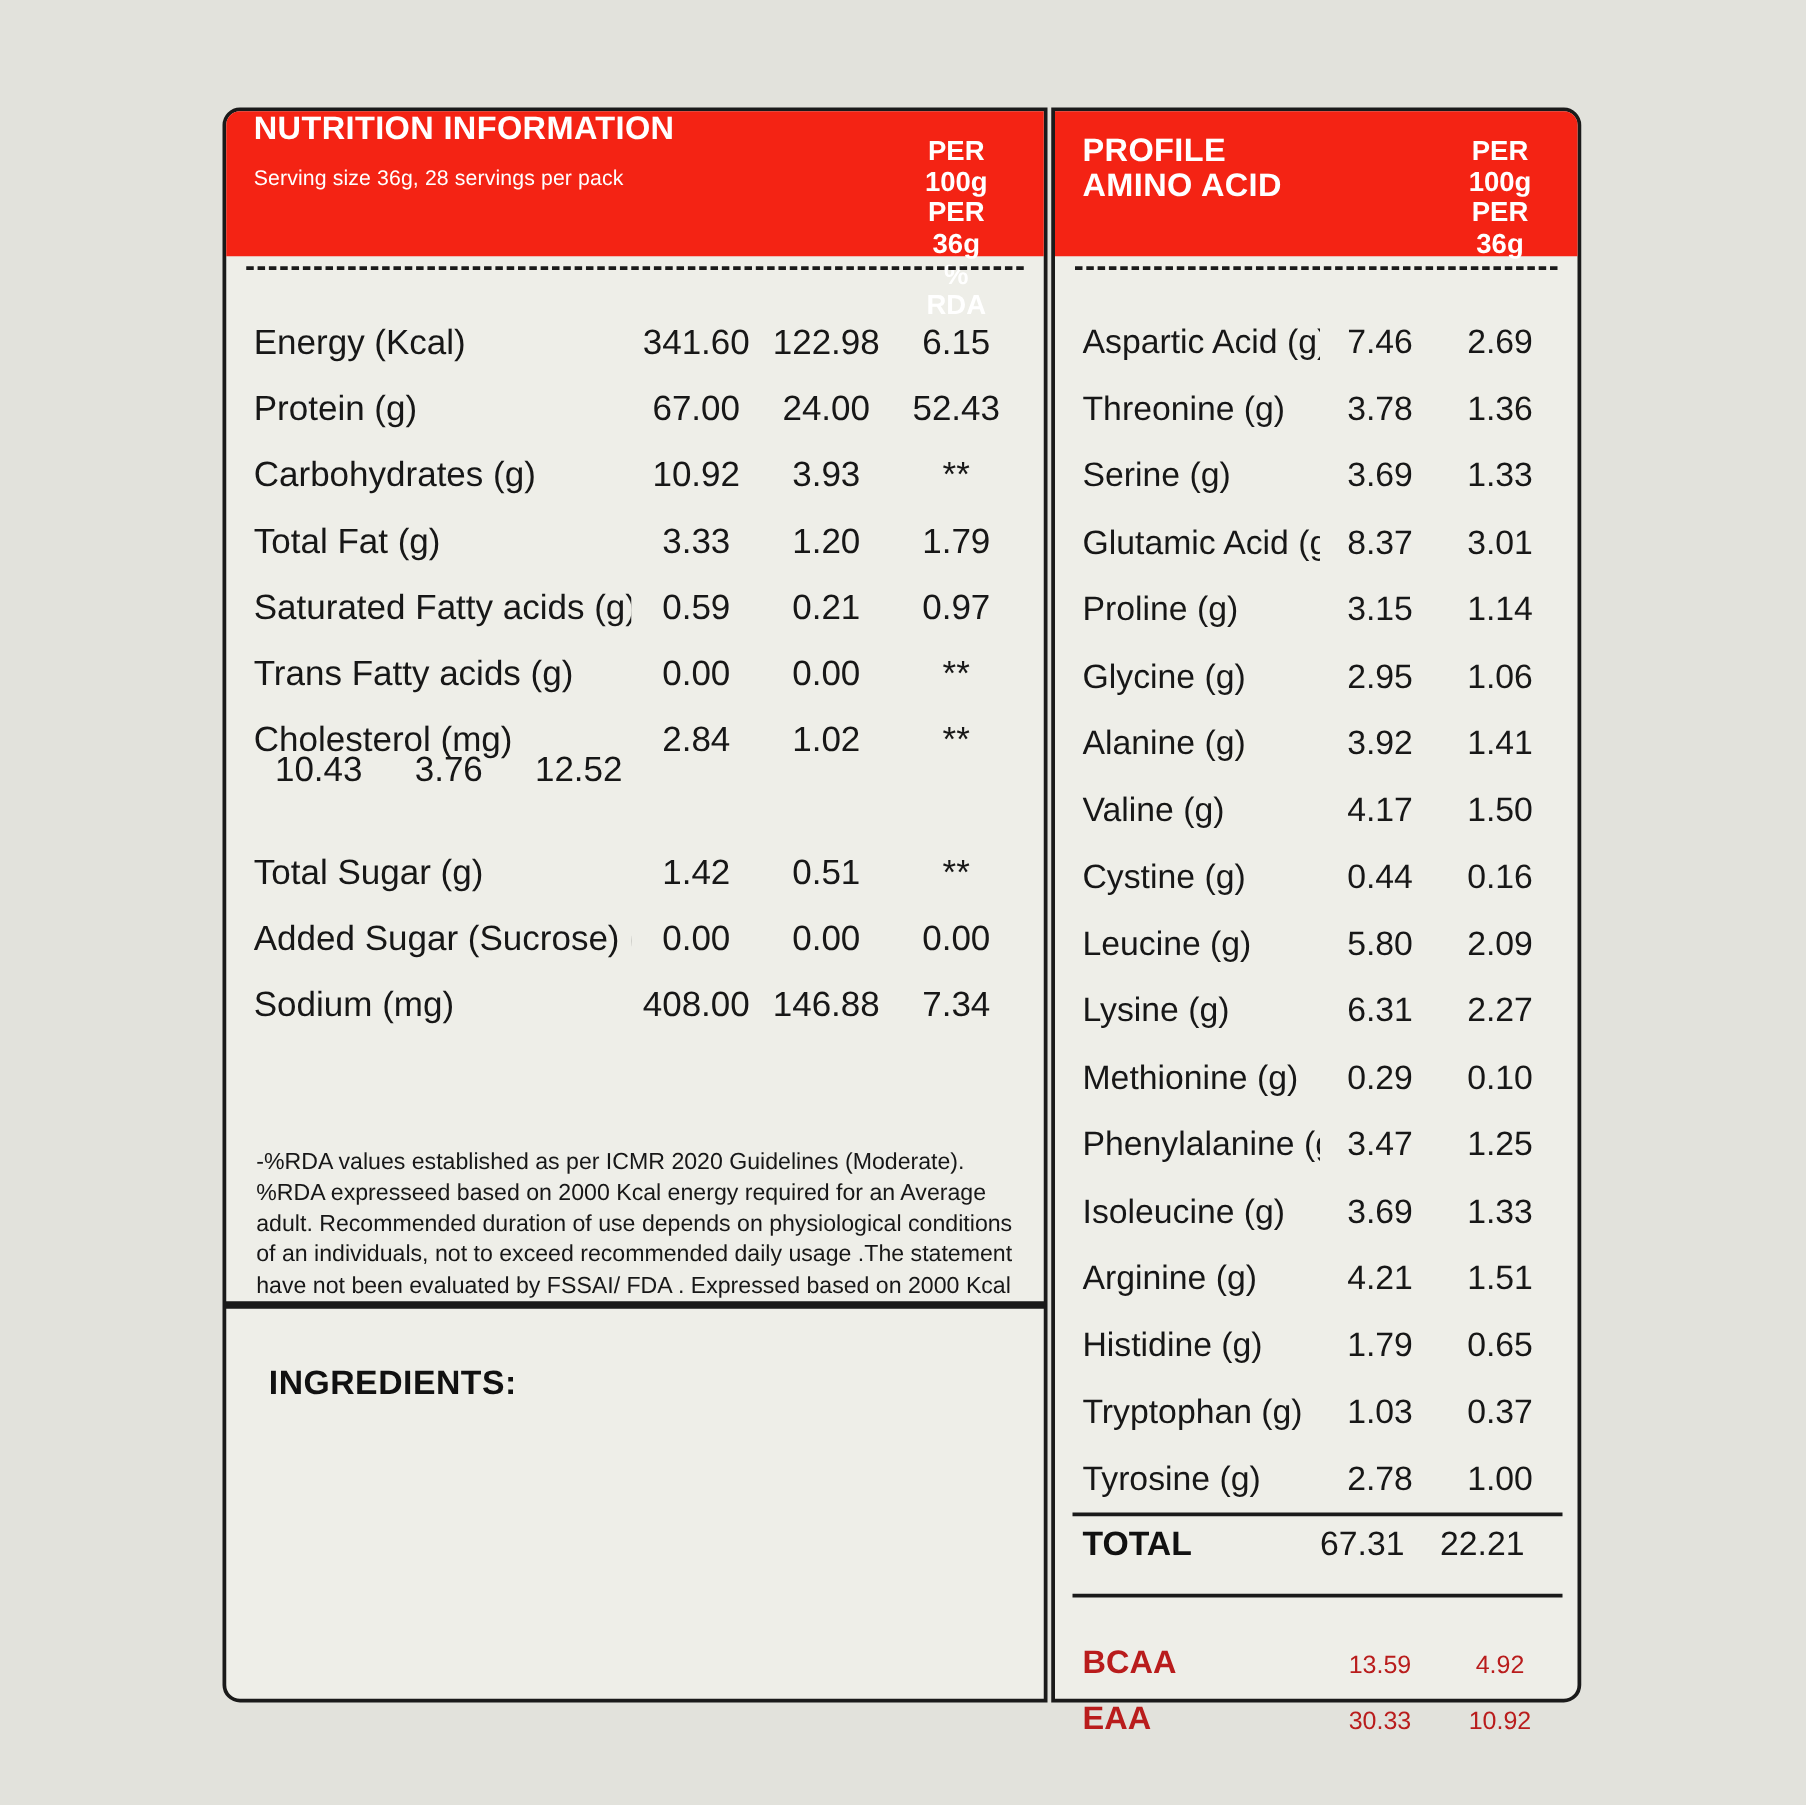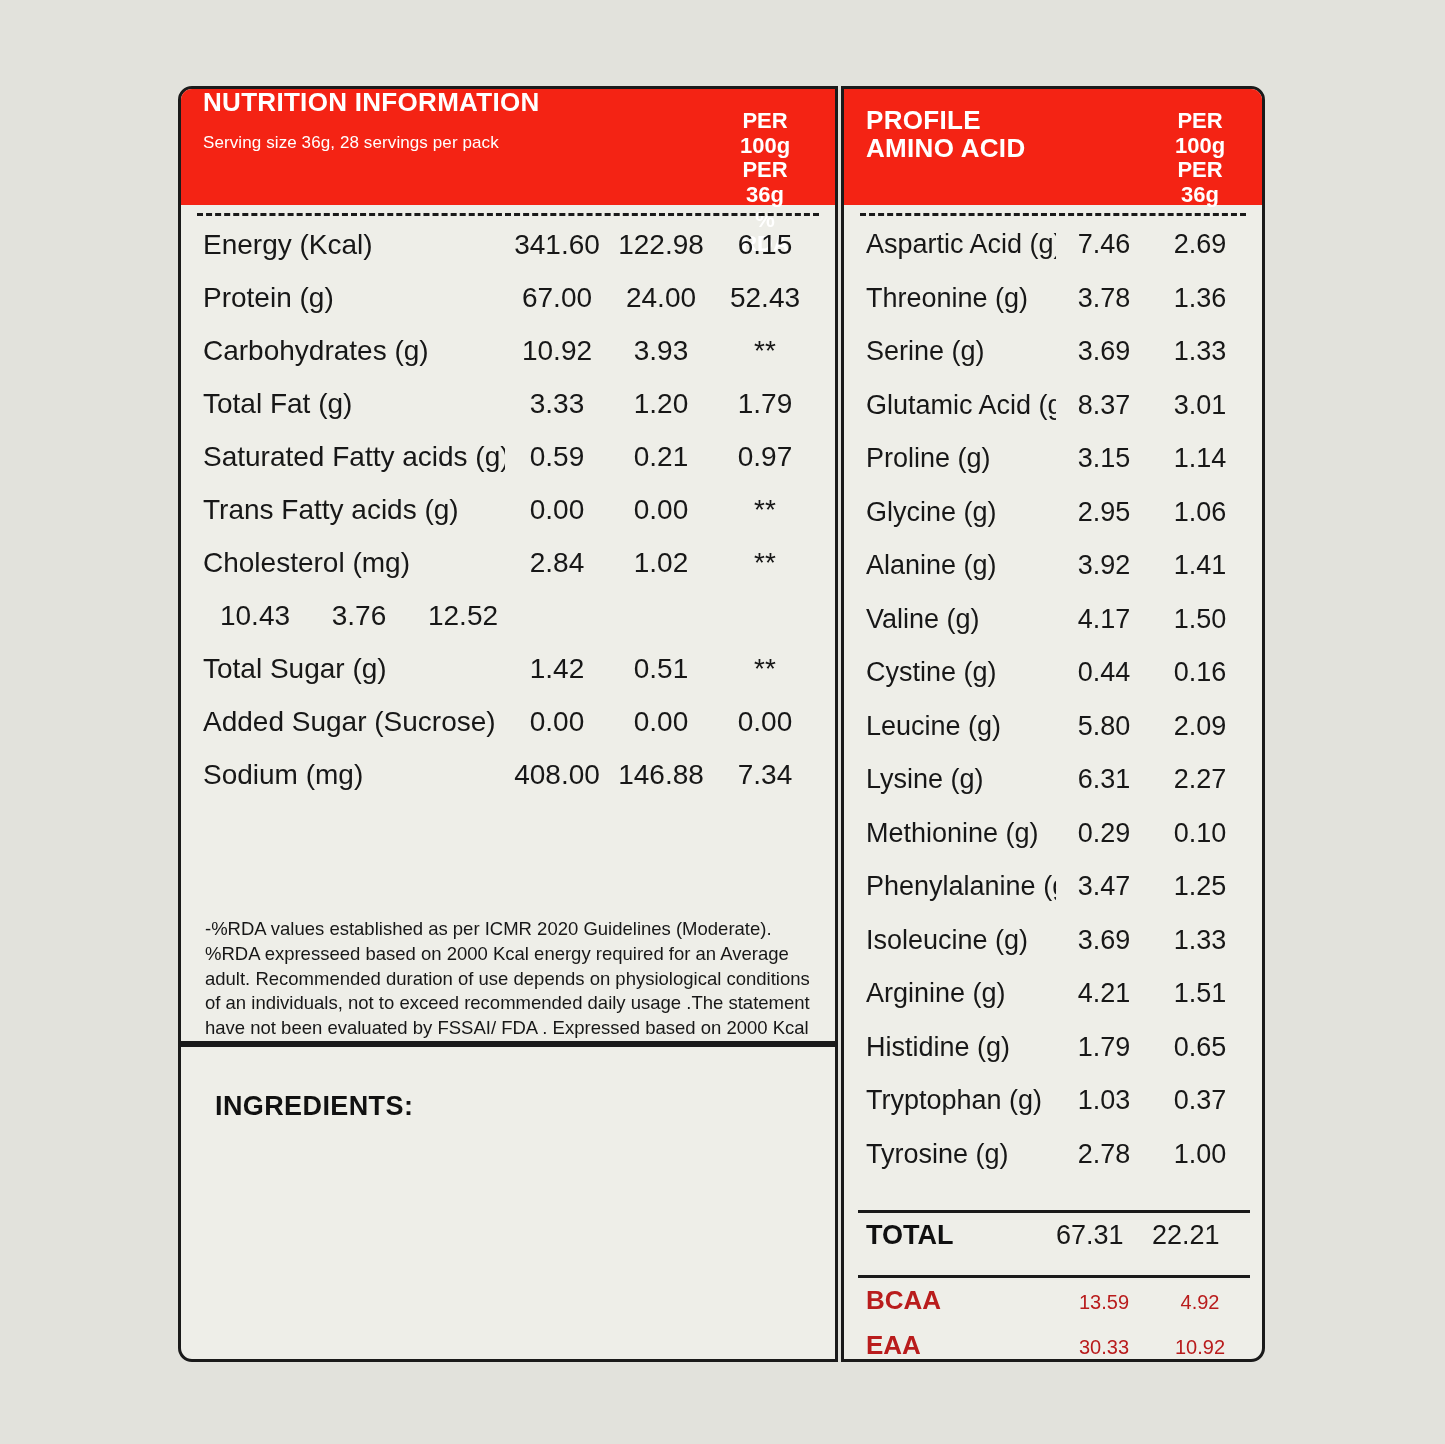--- a/index.html
+++ b/index.html
@@ -117,20 +117,21 @@
     display: flex;
     align-items: baseline;
     box-sizing: border-box;
   }
   .row .label {
     flex: 1 1 auto;
     font-size: 28px;
     color: #171717;
     white-space: nowrap;
     overflow: hidden;
+    margin-top: 29px;
   }
   .row .val {
     flex: 0 0 auto;
     text-align: center;
     font-size: 28px;
     color: #171717;
   }
 
   
   #nut-rows { top: 140px; left: 22px; right: 18px; }

